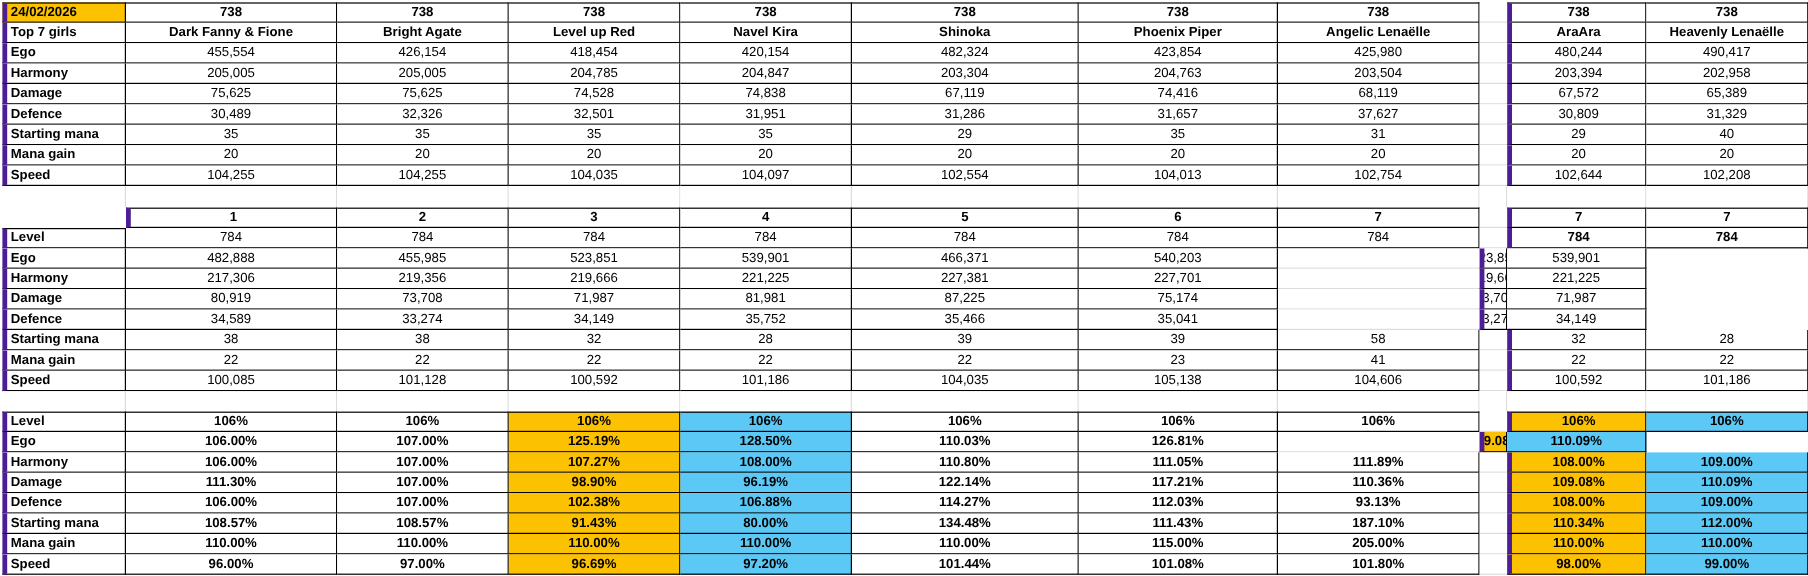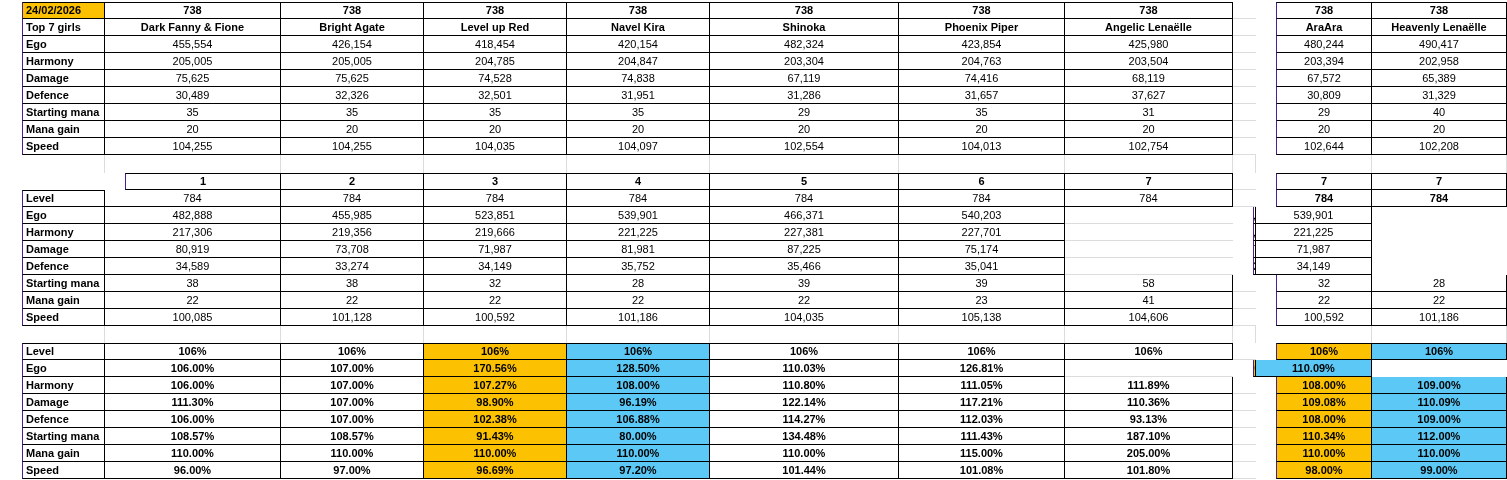--- a/index.html
+++ b/index.html
@@ -11,21 +11,21 @@
   }
   .r{display:grid;grid-template-columns:103px 176px 143px 143px 143px 189px 166px 168px 23px 116px 135px;height:17px;}
   .r.tall{height:18px;}
   .c{
     box-sizing:border-box;display:flex;align-items:center;justify-content:center;
     font-size:11px;line-height:11px;white-space:nowrap;overflow:hidden;
     border-right:1px solid #000;border-bottom:1px solid #000;background:#fff;
   }
   .c.label{justify-content:flex-start;padding-left:3px;font-weight:bold;}
   .b{font-weight:bold;}
-  .bl{border-left:1px solid #4c1d95;margin-left:20px;}
+  .bl{border-left:4px solid #4c1d95;}
   .bt{border-top:1px solid #000;}
   .e{box-sizing:border-box;border-right:1px solid #dcdcdc;background:#fff;}
   .gapc{box-sizing:border-box;border-bottom:1px solid #dcdcdc;background:#fff;}
   .none{box-sizing:border-box;background:#fff;}
   .gold{background:#fcc101;}
   .blue{background:#5bc8f5;}
 </style>
 </head>
 <body>
 
@@ -296,21 +296,21 @@
       <div class="c b bt">106%</div>
       <div class="c b bt">106%</div>
       <div class="gapc"></div>
       <div class="c bl b bt gold">106%</div>
       <div class="c b bt blue">106%</div>
     </div>
     <div class="r">
       <div class="c label bl">Ego</div>
       <div class="c b">106.00%</div>
       <div class="c b">107.00%</div>
-      <div class="c b gold">170.56%</div>
+      <div class="c b gold">125.19%</div>
       <div class="c b blue">128.50%</div>
       <div class="c b">110.03%</div>
       <div class="c b">126.81%</div>
       <div class="gapc"></div>
       <div class="c bl b gold">109.08%</div>
       <div class="c b blue">110.09%</div>
     </div>
     <div class="r">
       <div class="c label bl">Harmony</div>
       <div class="c b">106.00%</div>

